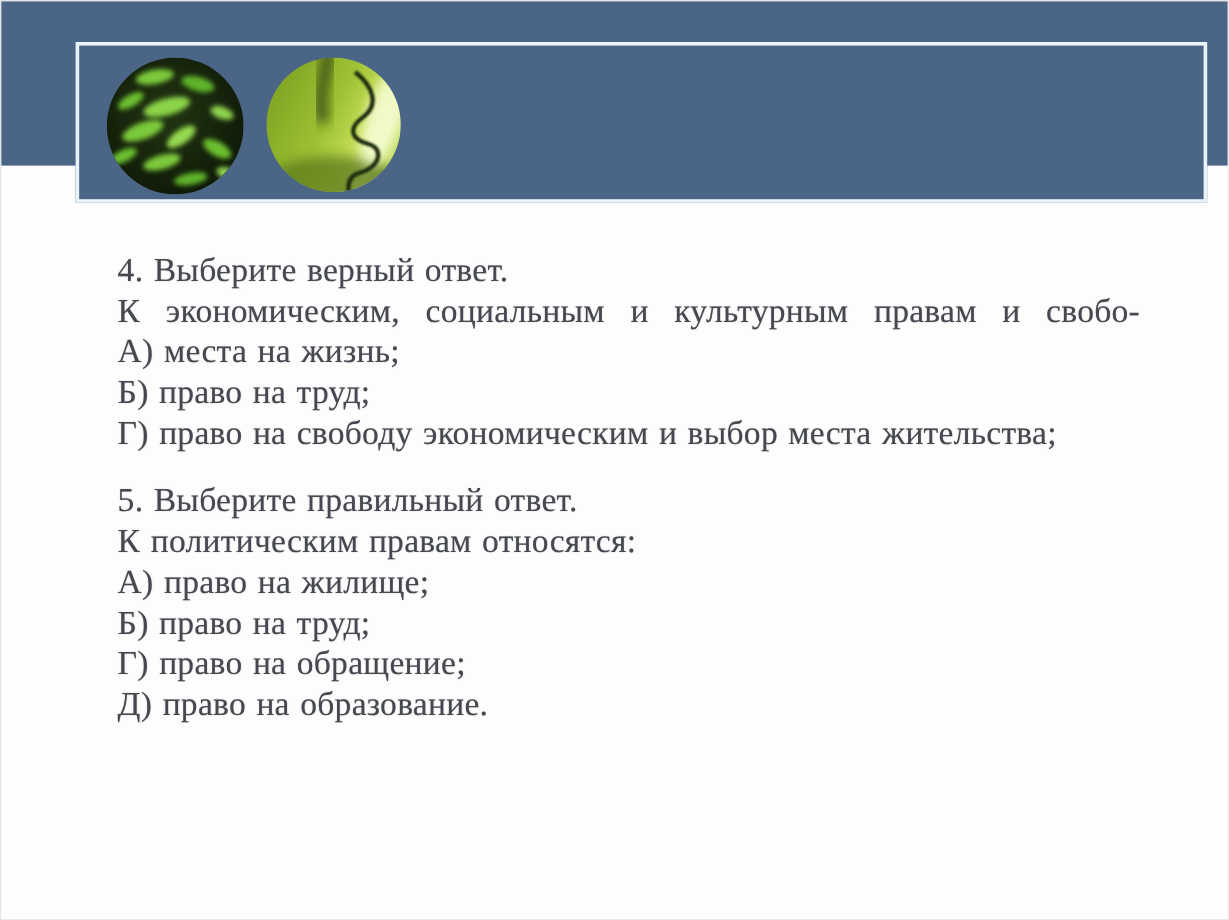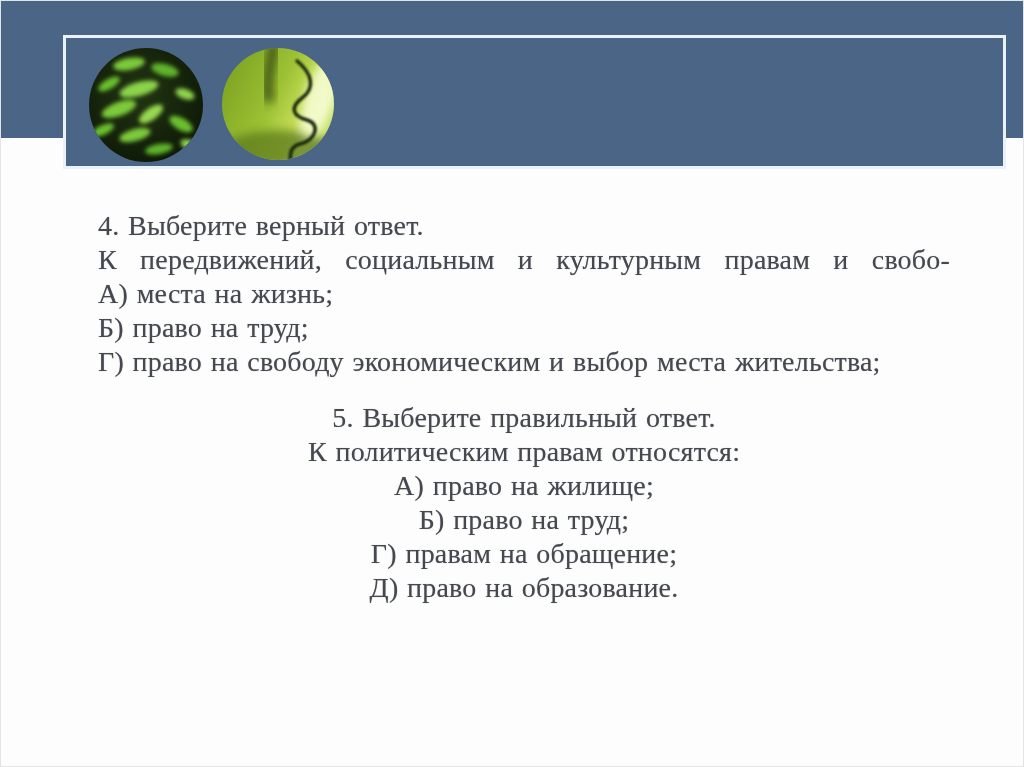--- a/index.html
+++ b/index.html
@@ -35,21 +35,21 @@
   .photo2{left:156px;top:10px;width:112px;height:112px;}
   .photo svg{display:block;width:100%;height:100%;}
   .textblock{
     position:absolute;left:60px;top:208px;width:889px;
     font-size:28px;line-height:34px;
     color:var(--text);
     word-spacing:1.5px;
     letter-spacing:0.2px;
     text-shadow:0 0 1px rgba(69,72,79,0.45);
   }
-  .q + .q{margin-top:22px;text-align:center;}
+  .q + .q{margin-top:22px;}
   .line{white-space:nowrap;}
   .line.indent{text-indent:37px;}
   .line.stretch{
     white-space:normal;
     text-align:justify;
     text-align-last:justify;
   }
 </style>
 </head>
 <body>
@@ -122,28 +122,28 @@
           <path d="M74,12 C90,25 94,40 80,50 C68,59 70,68 85,72 C99,76 94,92 78,96 C70,98 67,104 69,114" stroke="#1c2a0c" stroke-width="3.5" fill="none" filter="url(#b2)"></path>
         </g>
       </svg>
     </div>
 
   </div>
 
   <div class="textblock" id="questions">
       <div class="q">
         <div class="line indent">4. Выберите верный ответ.</div>
-        <div class="line indent stretch">К передвижений, социальным и культурным правам и свобо-</div>
+        <div class="line indent stretch">К экономическим, социальным и культурным правам и свобо-</div>
         <div class="line indent">А) места на жизнь;</div>
         <div class="line indent">Б) право на труд;</div>
         <div class="line indent">Г) право на свободу экономическим и выбор места жительства;</div>
       </div>
       <div class="q">
         <div class="line indent">5. Выберите правильный ответ.</div>
         <div class="line indent">К политическим правам относятся:</div>
         <div class="line indent">А) право на жилище;</div>
         <div class="line indent">Б) право на труд;</div>
-        <div class="line indent">Г) правам на обращение;</div>
+        <div class="line indent">Г) право на обращение;</div>
         <div class="line indent">Д) право на образование.</div>
       </div>
     </div>
 
 </div>
 
 </body></html>

